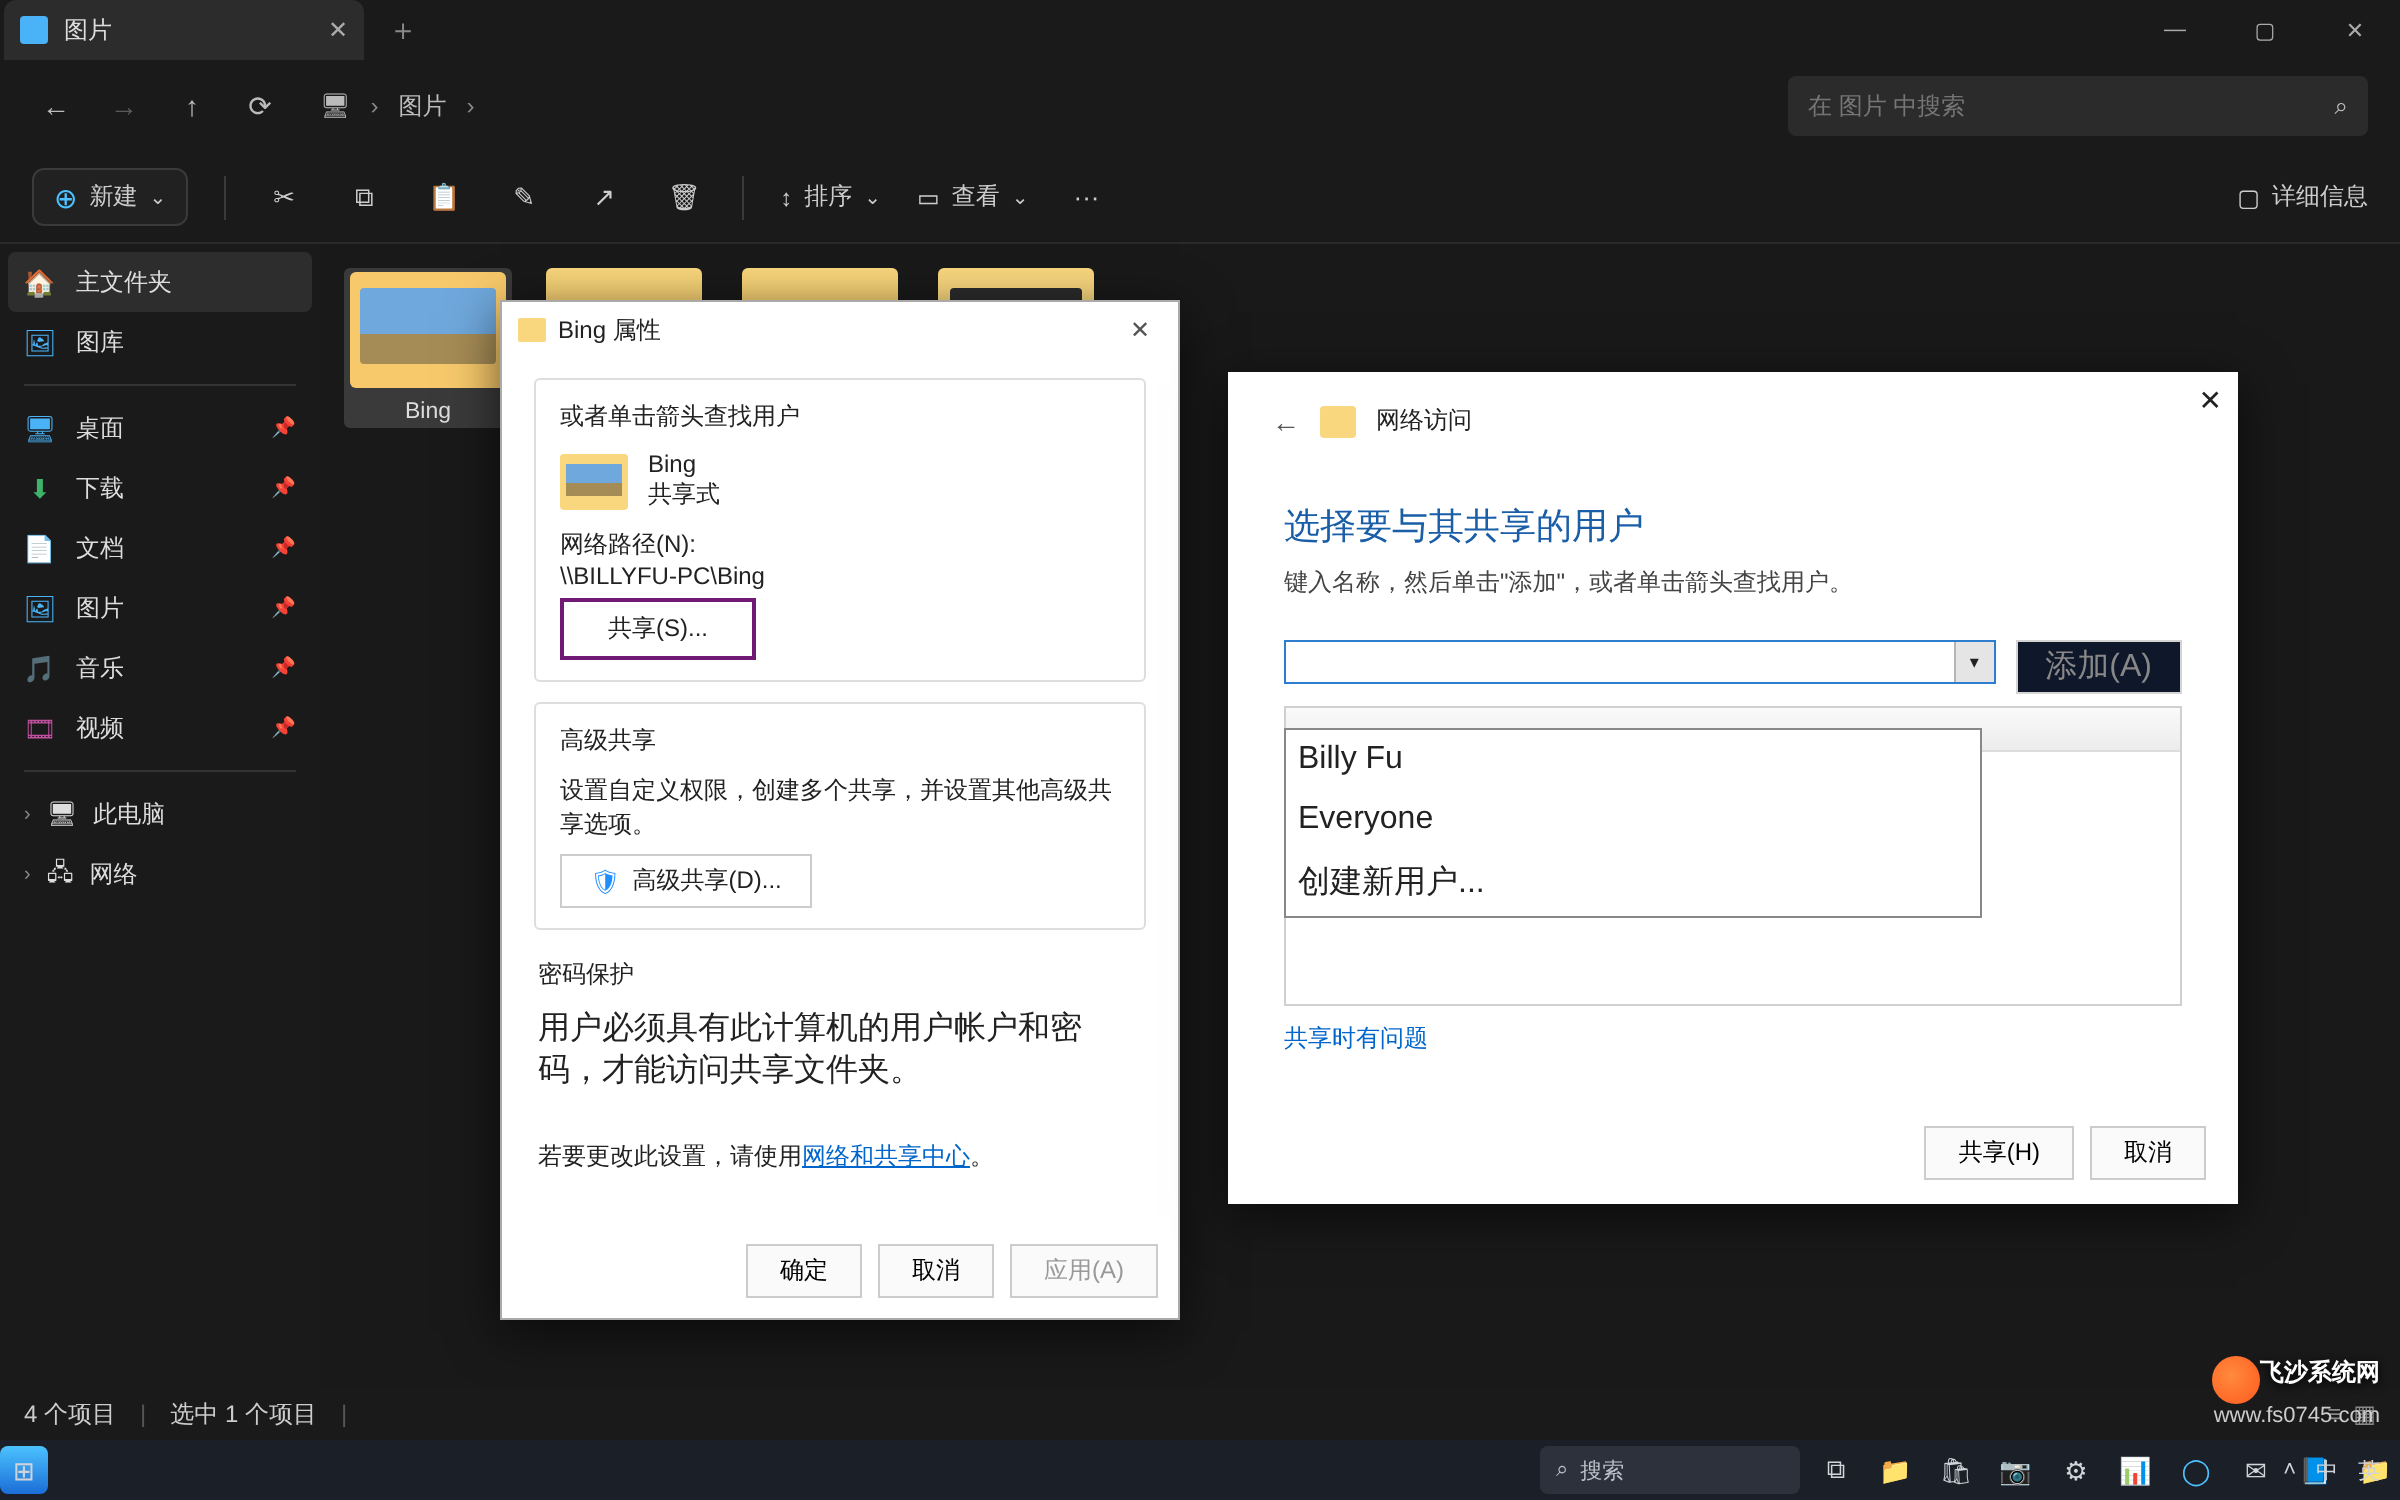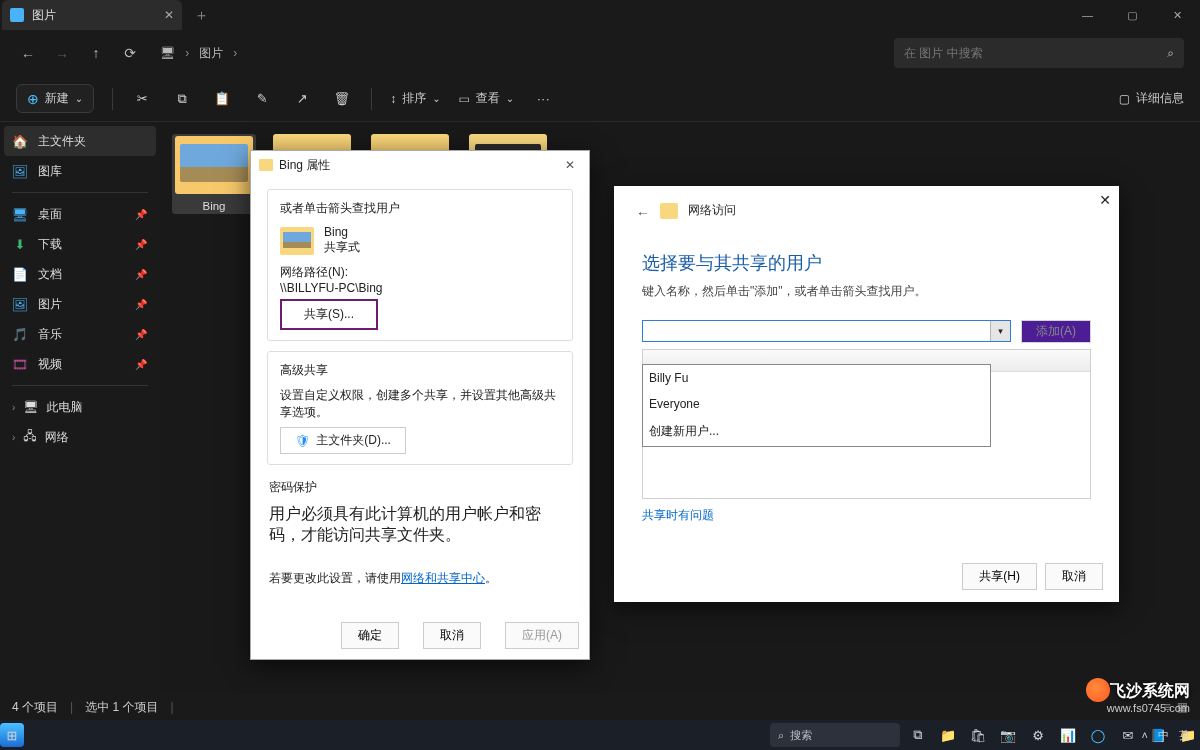--- a/index.html
+++ b/index.html
@@ -59,61 +59,61 @@
 .pbody{flex:1;padding:10px 16px;overflow:auto}
 .pgroup{border:1px solid #ddd;border-radius:3px;padding:10px 12px;margin-bottom:10px}
 .pgroup .gt{font-size:12px;margin-bottom:8px}
 .prow{display:flex;gap:10px;align-items:center;margin:6px 0}
 .prow .mini{width:34px;height:28px;background:#f9d77e;border-radius:2px;position:relative}
 .prow .mini::after{content:"";position:absolute;inset:5px 3px 7px 3px;background:linear-gradient(#6fa8dc 60%,#a58b55 60%)}
 .sharebtn{display:inline-block;border:2px solid #701a75;padding:5px 22px;margin-top:4px;font-size:12px}
 .advbtn{border:1px solid #ccc;padding:4px 14px;font-size:12px;display:inline-flex;align-items:center;gap:6px;margin-top:6px}
 .advbtn .shield{color:#1f8fff;font-size:12px}
 .link{color:#0066cc;text-decoration:underline}
-.pfoot{display:flex;gap:24px;justify-content:flex-end;padding:10px}
+.pfoot{display:flex;gap:8px;justify-content:flex-end;padding:10px}
 .pbtn{border:1px solid #ccc;background:#fafafa;padding:4px 16px;font-size:12px}
 .pbtn.disabled{color:#999}
 
 
 .netm{position:absolute;left:614px;top:186px;width:505px;height:416px;background:#fff;box-shadow:0 6px 24px rgba(0,0,0,.6);color:#222}
 .netm .x{position:absolute;right:8px;top:6px;font-size:14px}
 .nethead{padding:16px 22px;display:flex;align-items:center;gap:10px}
 .nethead .back{font-size:14px;color:#555}
 .nethead .dico{width:18px;height:16px;background:#f9d77e;border-radius:2px}
 .netbody{padding:0 28px}
 .netbody h3{font-size:18px;color:#1a5ea8;font-weight:normal;margin:16px 0 8px}
 .netbody p{font-size:12px;color:#444}
 .combo{display:flex;margin-top:20px;gap:10px}
 .cbox{flex:1;height:22px;border:1px solid #2e7dcf;position:relative}
 .cbox input{width:calc(100% - 22px);height:100%;border:none;outline:none;padding:0 4px;font-size:12px}
 .cbox .dd{position:absolute;right:0;top:0;width:20px;height:20px;border-left:1px solid #b5b5b5;background:#e5e5e5;display:flex;align-items:center;justify-content:center;font-size:9px}
-.addbtn{border:1px solid #d4d4d4;padding:2px 14px;font-size:12px;color:#888;background:#4c1d95}
+.addbtn{border:1px solid #d4d4d4;padding:2px 14px;font-size:16px;color:#888;background:#0f172a}
 .droplist{position:absolute;left:28px;top:178px;width:349px;background:#fff;border:1px solid #888;z-index:5}
-.droplist div{padding:6px 6px;font-size:12px}
+.droplist div{padding:6px 6px;font-size:16px}
 .listbox{border:1px solid #d0d0d0;height:150px;margin-top:6px}
 .listhead{height:22px;background:linear-gradient(#fafafa,#ececec);border-bottom:1px solid #ddd}
 .problem{display:inline-block;margin-top:8px;font-size:12px;color:#0066cc;}
 .netfoot{position:absolute;bottom:12px;right:16px;display:flex;gap:8px}
 .nbtn{border:1px solid #ccc;padding:4px 16px;font-size:12px;background:#fafafa}
 
 
 .status{position:absolute;bottom:30px;left:0;right:0;height:26px;background:#1a1a1a;color:#ccc;display:flex;align-items:center;padding:0 12px;font-size:12px;gap:12px}
 .status .svsep{color:#555}
 .status .vicons{margin-left:auto;display:flex;gap:6px;color:#888}
 
 
 .taskbar{position:absolute;bottom:0;left:0;right:0;height:30px;background:#1b1f27;display:flex;align-items:center;justify-content:center;gap:6px}
 .taskbar .tb{width:24px;height:24px;border-radius:4px;display:flex;align-items:center;justify-content:center;color:#cfd3da;font-size:13px}
 .tb.win{background:linear-gradient(#4cc2ff,#1a6dd6)}
 .tb.search{width:130px;background:#2c313c;justify-content:flex-start;padding:0 8px;gap:6px;font-size:11px;color:#bcc0c9}
 .tray{position:absolute;right:10px;display:flex;align-items:center;gap:10px;color:#cfd3da;font-size:11px}
 
 
 .wm{position:absolute;right:10px;bottom:36px;color:#fff;text-align:right}
-.wm .row1{display:flex;align-items:flex-end;gap:0;font-size:16px;font-weight:700;text-shadow:0 1px 4px #000}
+.wm .row1{display:flex;align-items:flex-start;gap:0;font-size:12px;font-weight:700;text-shadow:0 1px 4px #000}
 .wm .logo{width:24px;height:24px;border-radius:50%;background:radial-gradient(circle at 40% 40%,#ff8a3d,#ff5a1f)}
 .wm .row2{font-size:11px;color:#ccc}
 </style>
 </head>
 <body>
 
 <div class="titlebar">
   <div class="tab">
     <span class="tabicon"></span>
     <span>图片</span>
@@ -266,21 +266,21 @@
       </div>
       <div style="margin-top:8px">网络路径(N):</div>
       <div>\\BILLYFU-PC\Bing</div>
       <div class="sharebtn">共享(S)...</div>
     </div>
     <div class="pgroup">
       <div class="gt">高级共享</div>
       <div style="font-size:12px">设置自定义权限，创建多个共享，并设置其他高级共享选项。</div>
       <div class="advbtn">
         <span class="shield">🛡</span>
-        <span>主文件夹(D)...</span>
+        <span>高级共享(D)...</span>
       </div>
     </div>
     <div class="pgroup" style="border:none;padding:4px 2px">
       <div class="gt">密码保护</div>
       <div style="font-size:16px;margin-bottom:24px">用户必须具有此计算机的用户帐户和密码，才能访问共享文件夹。</div>
       <div style="font-size:12px">
         <span>若要更改此设置，请使用</span><a class="link">网络和共享中心</a><span>。</span>
       </div>
     </div>
   </div>

